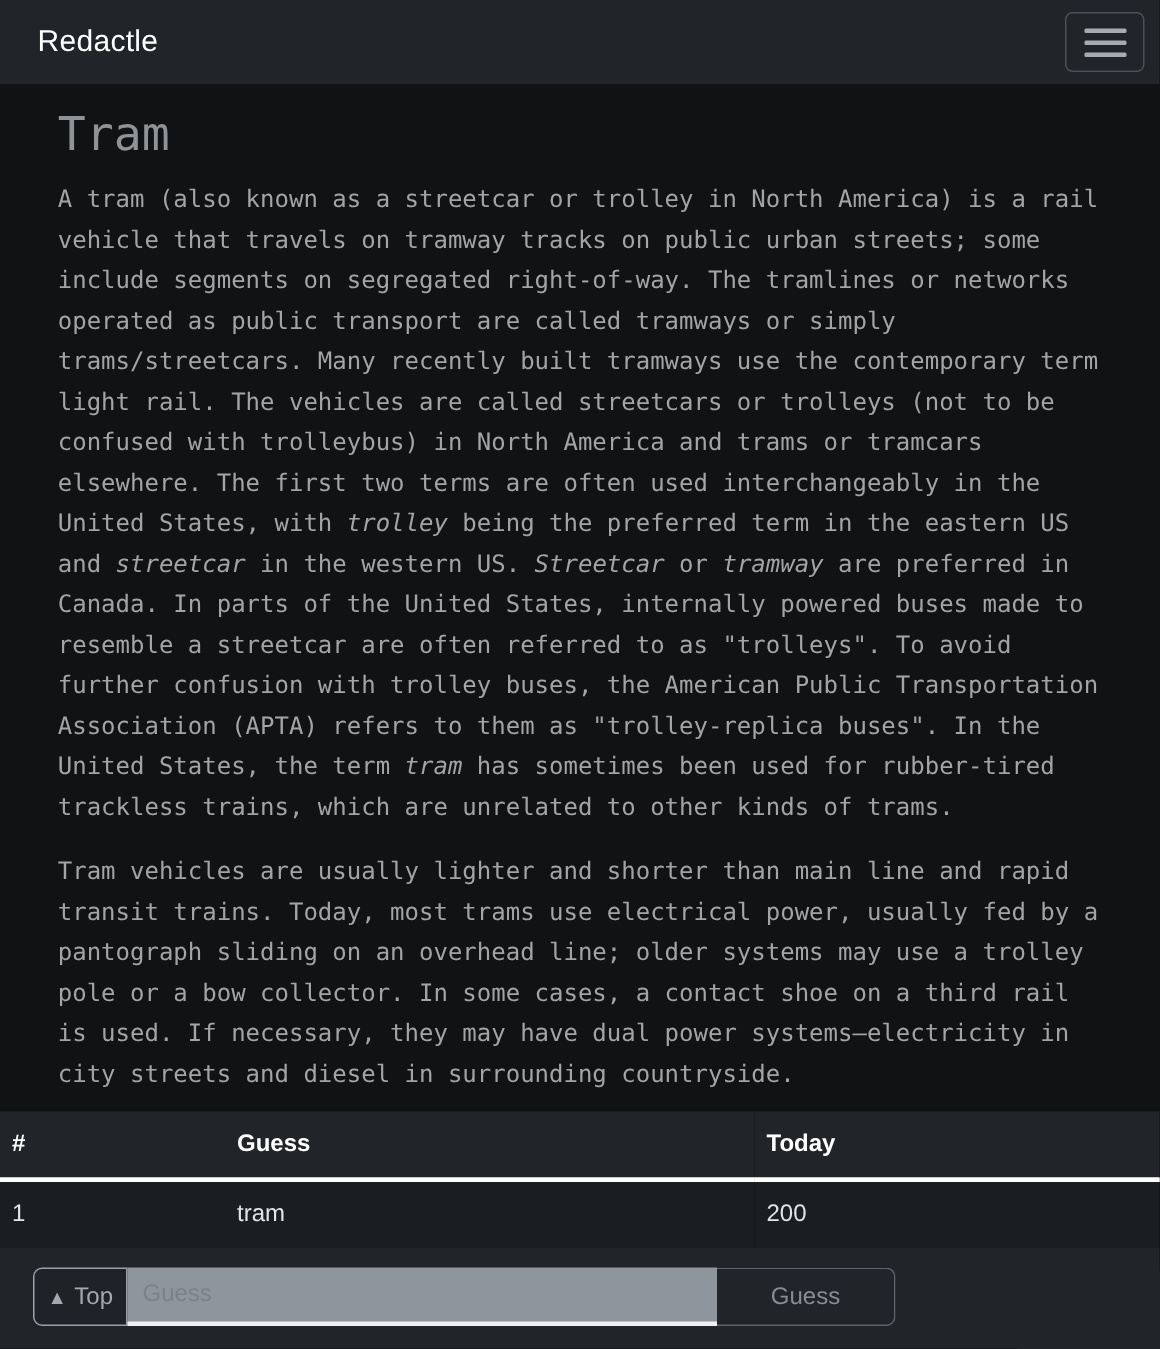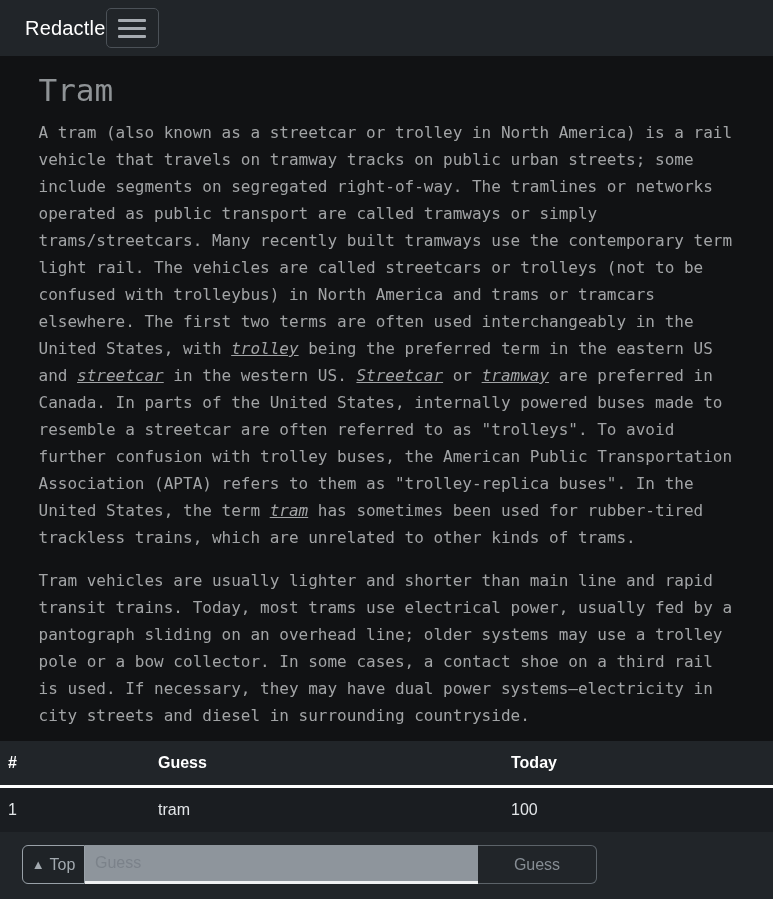--- a/index.html
+++ b/index.html
@@ -7,21 +7,21 @@
     width: 773px; height: 899px;
     overflow: hidden;
     background: #111214;
     font-family: "Liberation Sans", sans-serif;
   }
   
   .navbar {
     position: absolute; top: 0; left: 0;
     width: 773px; height: 56px;
     background: #212529;
-    display: flex; align-items: center; 
+    display: flex; align-items: center; justify-content: space-between;
     padding: 0 10px 0 25px;
     z-index: 30;
   }
   .brand {
     color: #ffffff; font-size: 20px; text-decoration: none;
     letter-spacing: 0.2px;
   }
   .toggler {
     width: 53px; height: 40px;
     background: transparent;
@@ -52,21 +52,21 @@
     color: #8f9396;
   }
   .article p {
     font-family: "DejaVu Sans Mono", monospace;
     font-size: 16px;
     line-height: 27px;
     color: #a2a4a6;
     margin-bottom: 16px;
     word-spacing: normal;
   }
-  .article p em { font-style: italic; text-decoration: underline; }
+  .article p em { font-style: italic; }
   
   .guess-panel {
     position: absolute; bottom: 0; left: 0;
     width: 773px;
     z-index: 20;
   }
   table.guess-table {
     width: 773px;
     border-collapse: collapse;
     table-layout: fixed;
@@ -164,21 +164,21 @@
       <tr>
         <th class="col-num">#</th>
         <th class="col-guess">Guess</th>
         <th class="col-hits">Today</th>
       </tr>
     </thead>
     <tbody>
         <tr>
           <td>1</td>
           <td>tram</td>
-          <td>100</td>
+          <td>200</td>
         </tr>
       </tbody>
   </table>
 
   <div class="input-bar">
     <div class="input-group">
       <button class="top-btn">
         <span class="tri">▲</span>
         <span>Top</span>
       </button>

